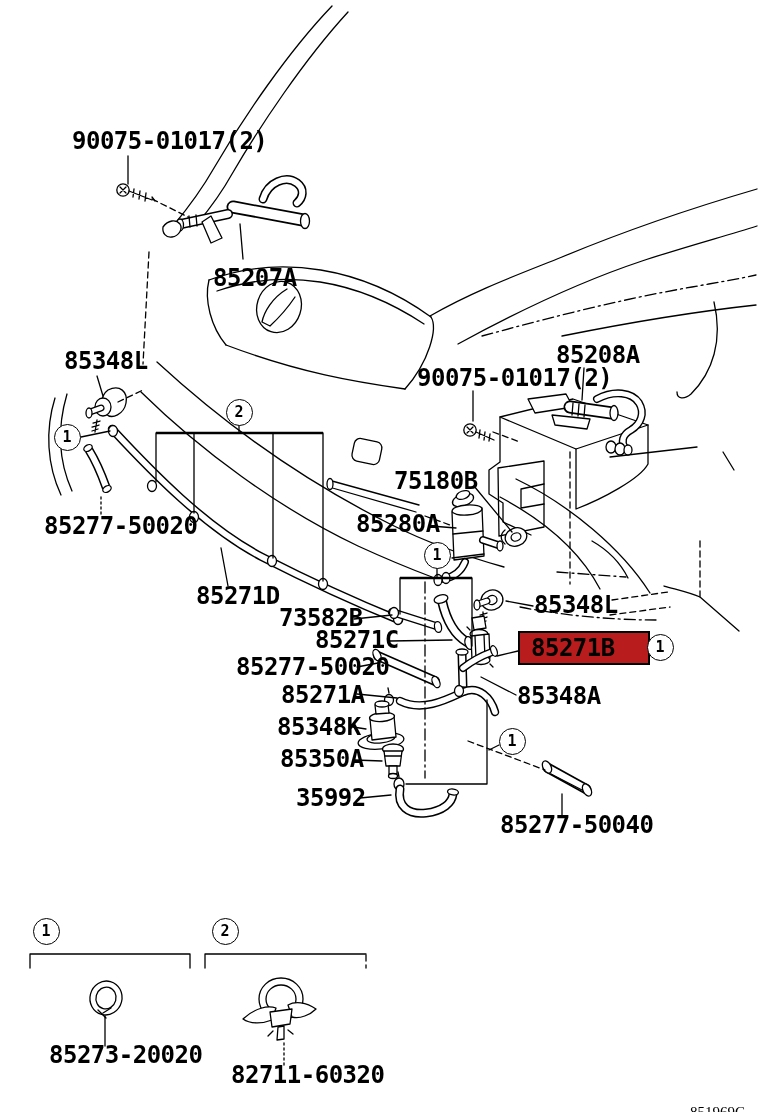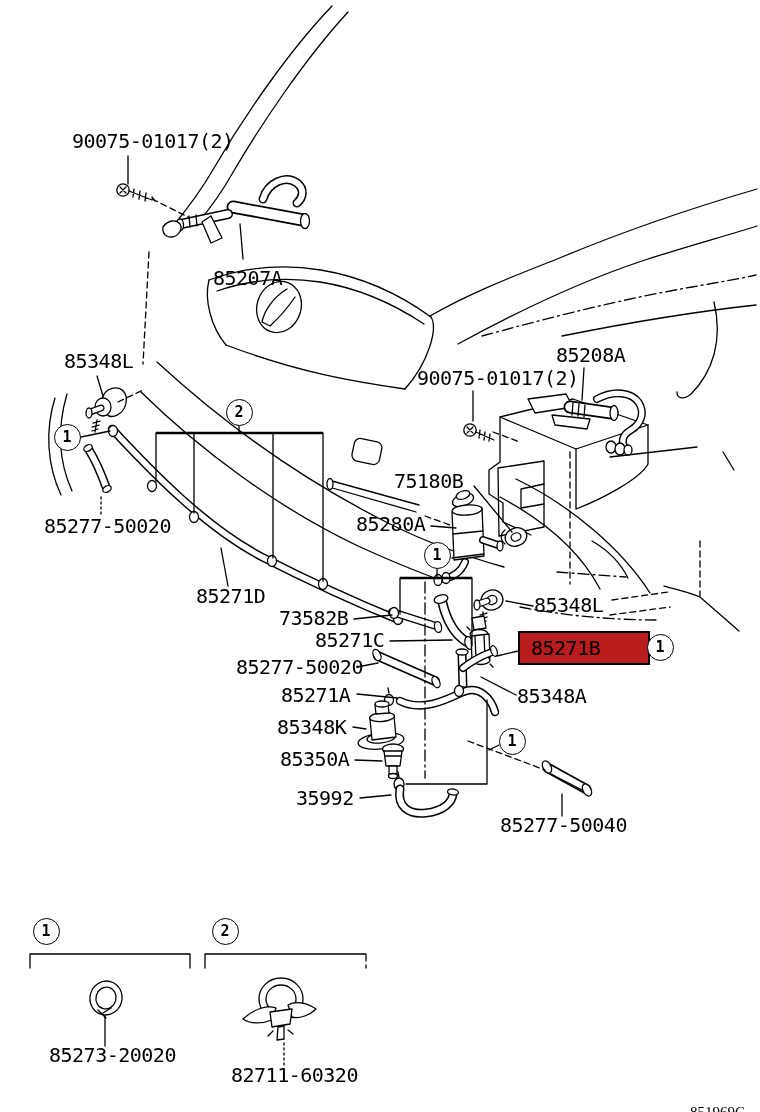--- a/index.html
+++ b/index.html
@@ -1,19 +1,19 @@
 <!DOCTYPE html>
 <html><head>
 <meta charset="utf-8">
 <style>
   html,body{margin:0;padding:0;background:#fff;}
   #diagram{position:relative;width:760px;height:1112px;background:#fff;overflow:hidden;
            font-family:"DejaVu Sans Mono",monospace;}
   #art{position:absolute;left:0;top:0;}
-  .plabel{position:absolute;font-weight:normal;font-size:20px;line-height:20px;
+  .plabel{position:absolute;font-weight:bold;font-size:24px;line-height:20px;
           letter-spacing:-0.5px;white-space:nowrap;color:#000;}
   .callout{position:absolute;width:27px;height:27px;border:1.6px solid #000;border-radius:50%;
            display:flex;align-items:center;justify-content:center;background:#fff;
            font-weight:bold;font-size:15px;box-sizing:border-box;color:#000;}
   .pbox{position:absolute;left:518px;top:631px;width:117px;height:30px;border:2px solid #000;
         display:flex;align-items:center;padding-left:11px;box-sizing:content-box;background:#b91c1c;}
   .pbox .plabel{position:static;}
   .code{position:absolute;left:690px;top:1104px;font-size:15px;line-height:16px;color:#000;font-family:Liberation Serif, serif;}
   
   .ln{fill:none;stroke:#000;stroke-width:1.3;stroke-linecap:round;stroke-linejoin:round;}

